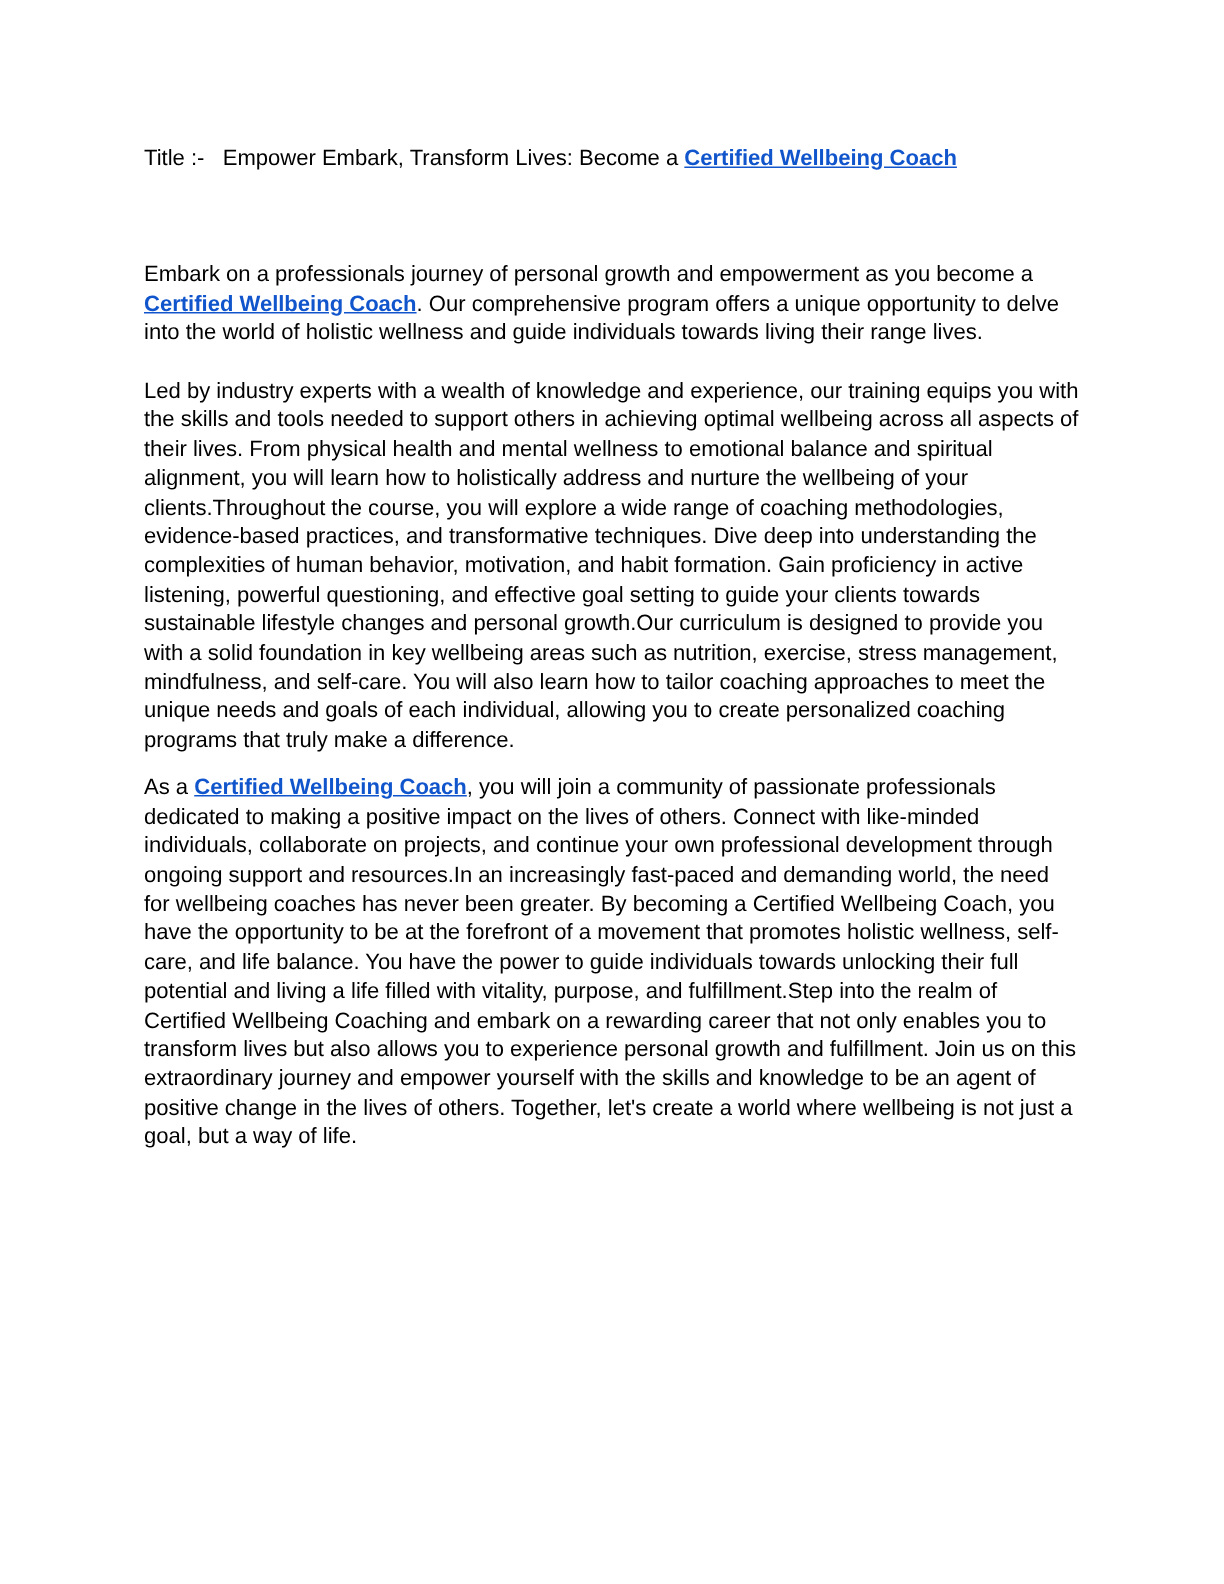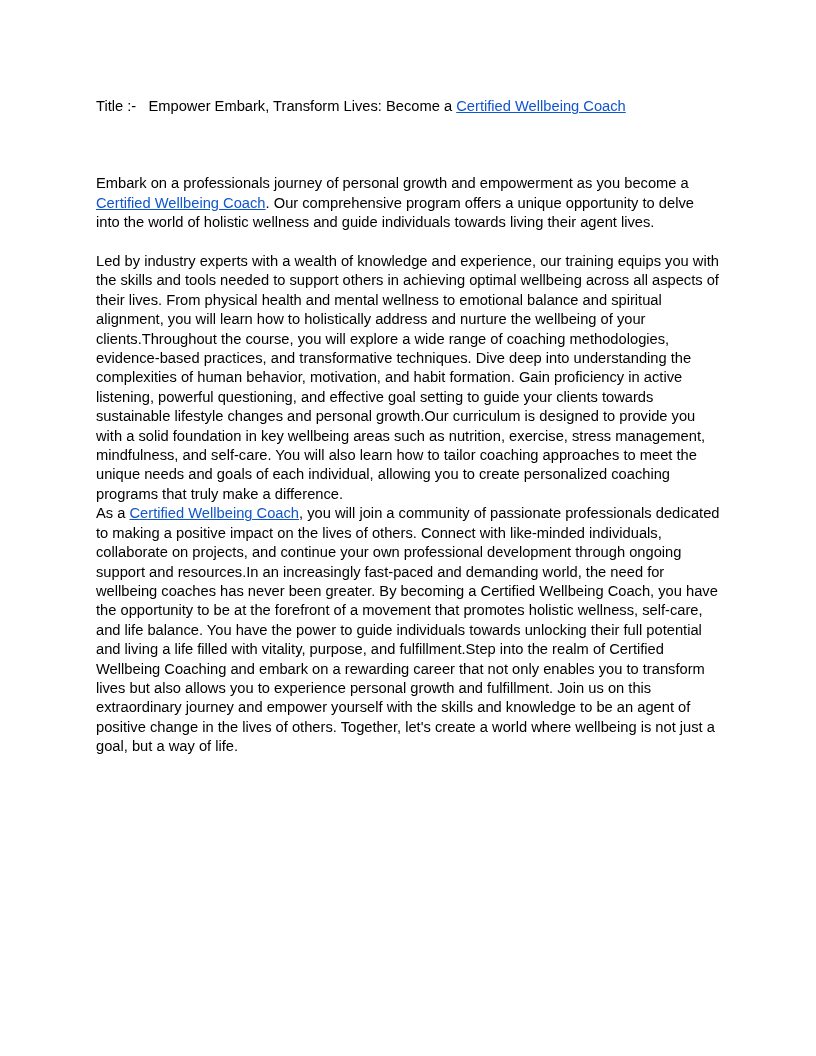--- a/index.html
+++ b/index.html
@@ -28,38 +28,38 @@
     white-space: pre-wrap;
     word-wrap: break-word;
   }
   .title-line {
     margin-bottom: 58px;
   }
   .para-1 {
     margin-bottom: 19.4px;
   }
   .para-2 {
-    margin-bottom: 0;
+    margin-bottom: 12px;
   }
   .para-3 {
     margin-bottom: 12px;
   }
   a.doc-link {
     color: #1155cc;
-    font-weight: normal;
+    font-weight: bold;
     text-decoration: underline;
     cursor: pointer;
   }
 </style>
 </head>
 <body>
 
 <div class="page">
 
   <p class="doc-text title-line"><span>Title :-   Empower Embark, Transform Lives: Become a </span><a class="doc-link">Certified Wellbeing Coach</a></p>
 
-  <p class="doc-text para-1"><span>Embark on a professionals journey of personal growth and empowerment as you become a </span><a class="doc-link">Certified Wellbeing Coach</a><span>. Our comprehensive program offers a unique opportunity to delve into the world of holistic wellness and guide individuals towards living their agent lives.</span></p>
+  <p class="doc-text para-1"><span>Embark on a professionals journey of personal growth and empowerment as you become a </span><a class="doc-link">Certified Wellbeing Coach</a><span>. Our comprehensive program offers a unique opportunity to delve into the world of holistic wellness and guide individuals towards living their range lives.</span></p>
 
   <p class="doc-text para-2"><span>Led by industry experts with a wealth of knowledge and experience, our training equips you with the skills and tools needed to support others in achieving optimal wellbeing across all aspects of their lives. From physical health and mental wellness to emotional balance and spiritual alignment, you will learn how to holistically address and nurture the wellbeing of your clients.Throughout the course, you will explore a wide range of coaching methodologies, evidence-based practices, and transformative techniques. Dive deep into understanding the complexities of human behavior, motivation, and habit formation. Gain proficiency in active listening, powerful questioning, and effective goal setting to guide your clients towards sustainable lifestyle changes and personal growth.Our curriculum is designed to provide you with a solid foundation in key wellbeing areas such as nutrition, exercise, stress management, mindfulness, and self-care. You will also learn how to tailor coaching approaches to meet the unique needs and goals of each individual, allowing you to create personalized coaching programs that truly make a difference.</span></p>
 
   <p class="doc-text para-3"><span>As a </span><a class="doc-link">Certified Wellbeing Coach</a><span>, you will join a community of passionate professionals dedicated to making a positive impact on the lives of others. Connect with like-minded individuals, collaborate on projects, and continue your own professional development through ongoing support and resources.In an increasingly fast-paced and demanding world, the need for wellbeing coaches has never been greater. By becoming a Certified Wellbeing Coach, you have the opportunity to be at the forefront of a movement that promotes holistic wellness, self-care, and life balance. You have the power to guide individuals towards unlocking their full potential and living a life filled with vitality, purpose, and fulfillment.Step into the realm of Certified Wellbeing Coaching and embark on a rewarding career that not only enables you to transform lives but also allows you to experience personal growth and fulfillment. Join us on this extraordinary journey and empower yourself with the skills and knowledge to be an agent of positive change in the lives of others. Together, let's create a world where wellbeing is not just a goal, but a way of life.</span></p>
 
 </div>
 
 </body></html>

